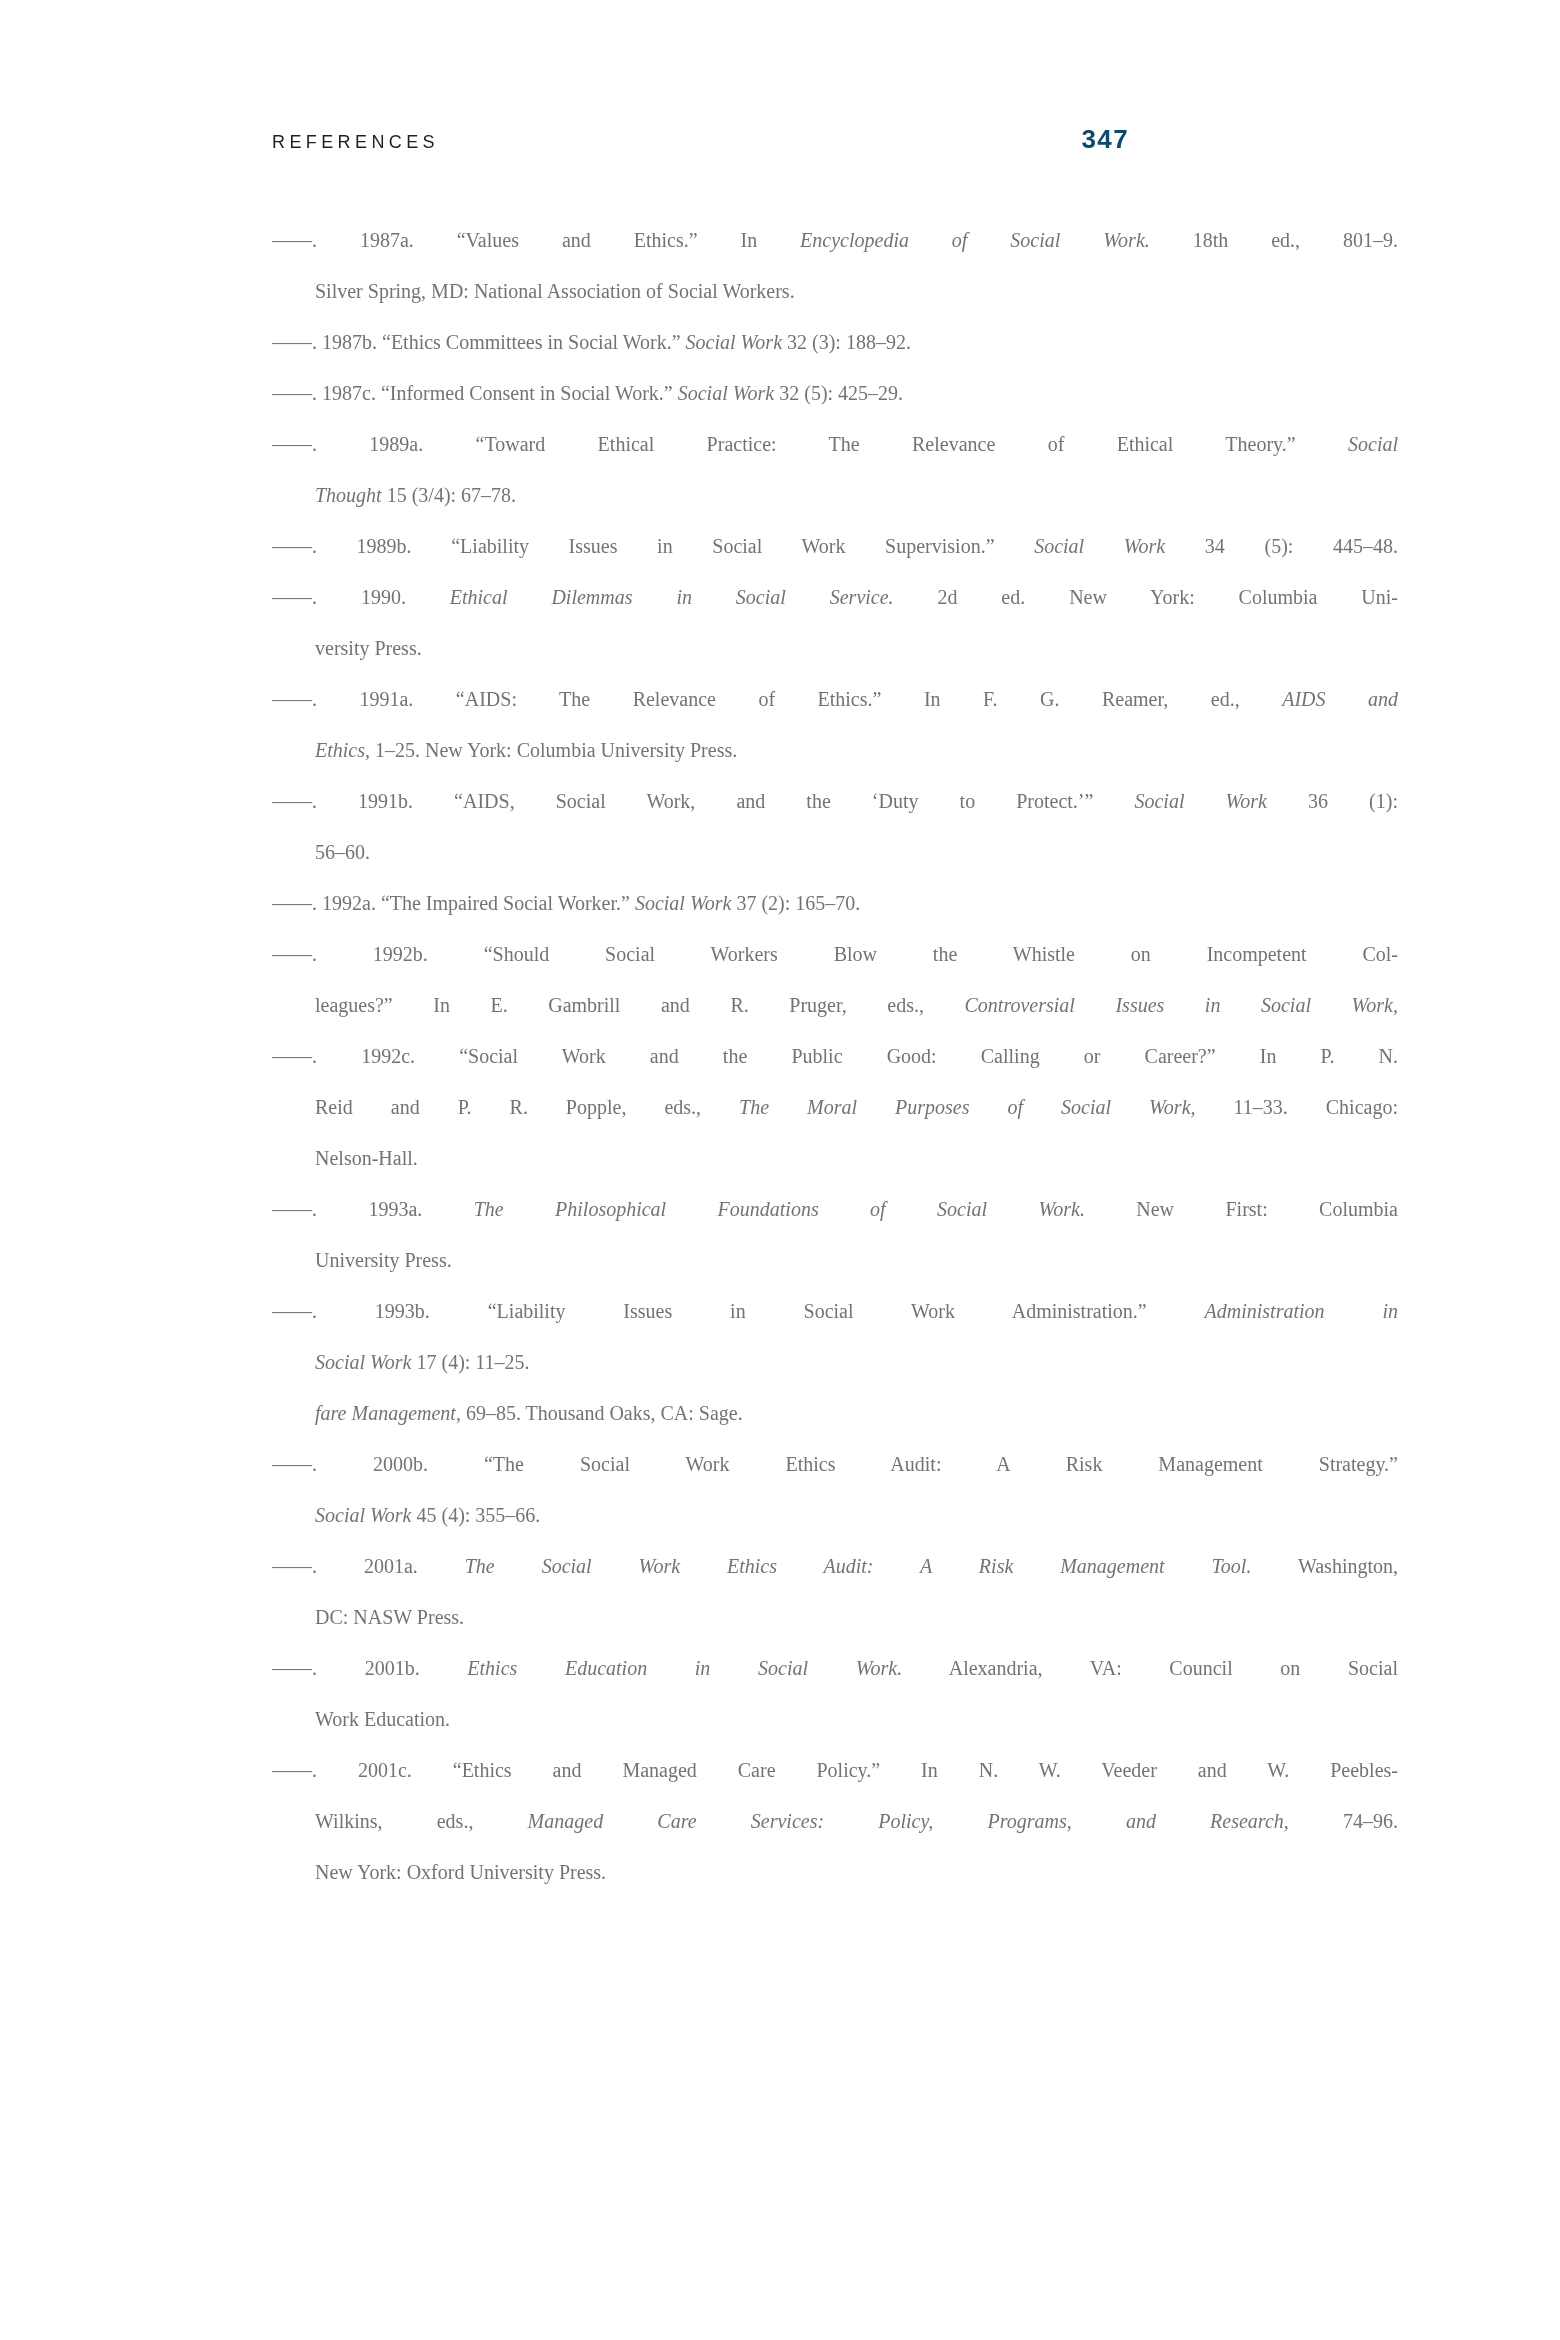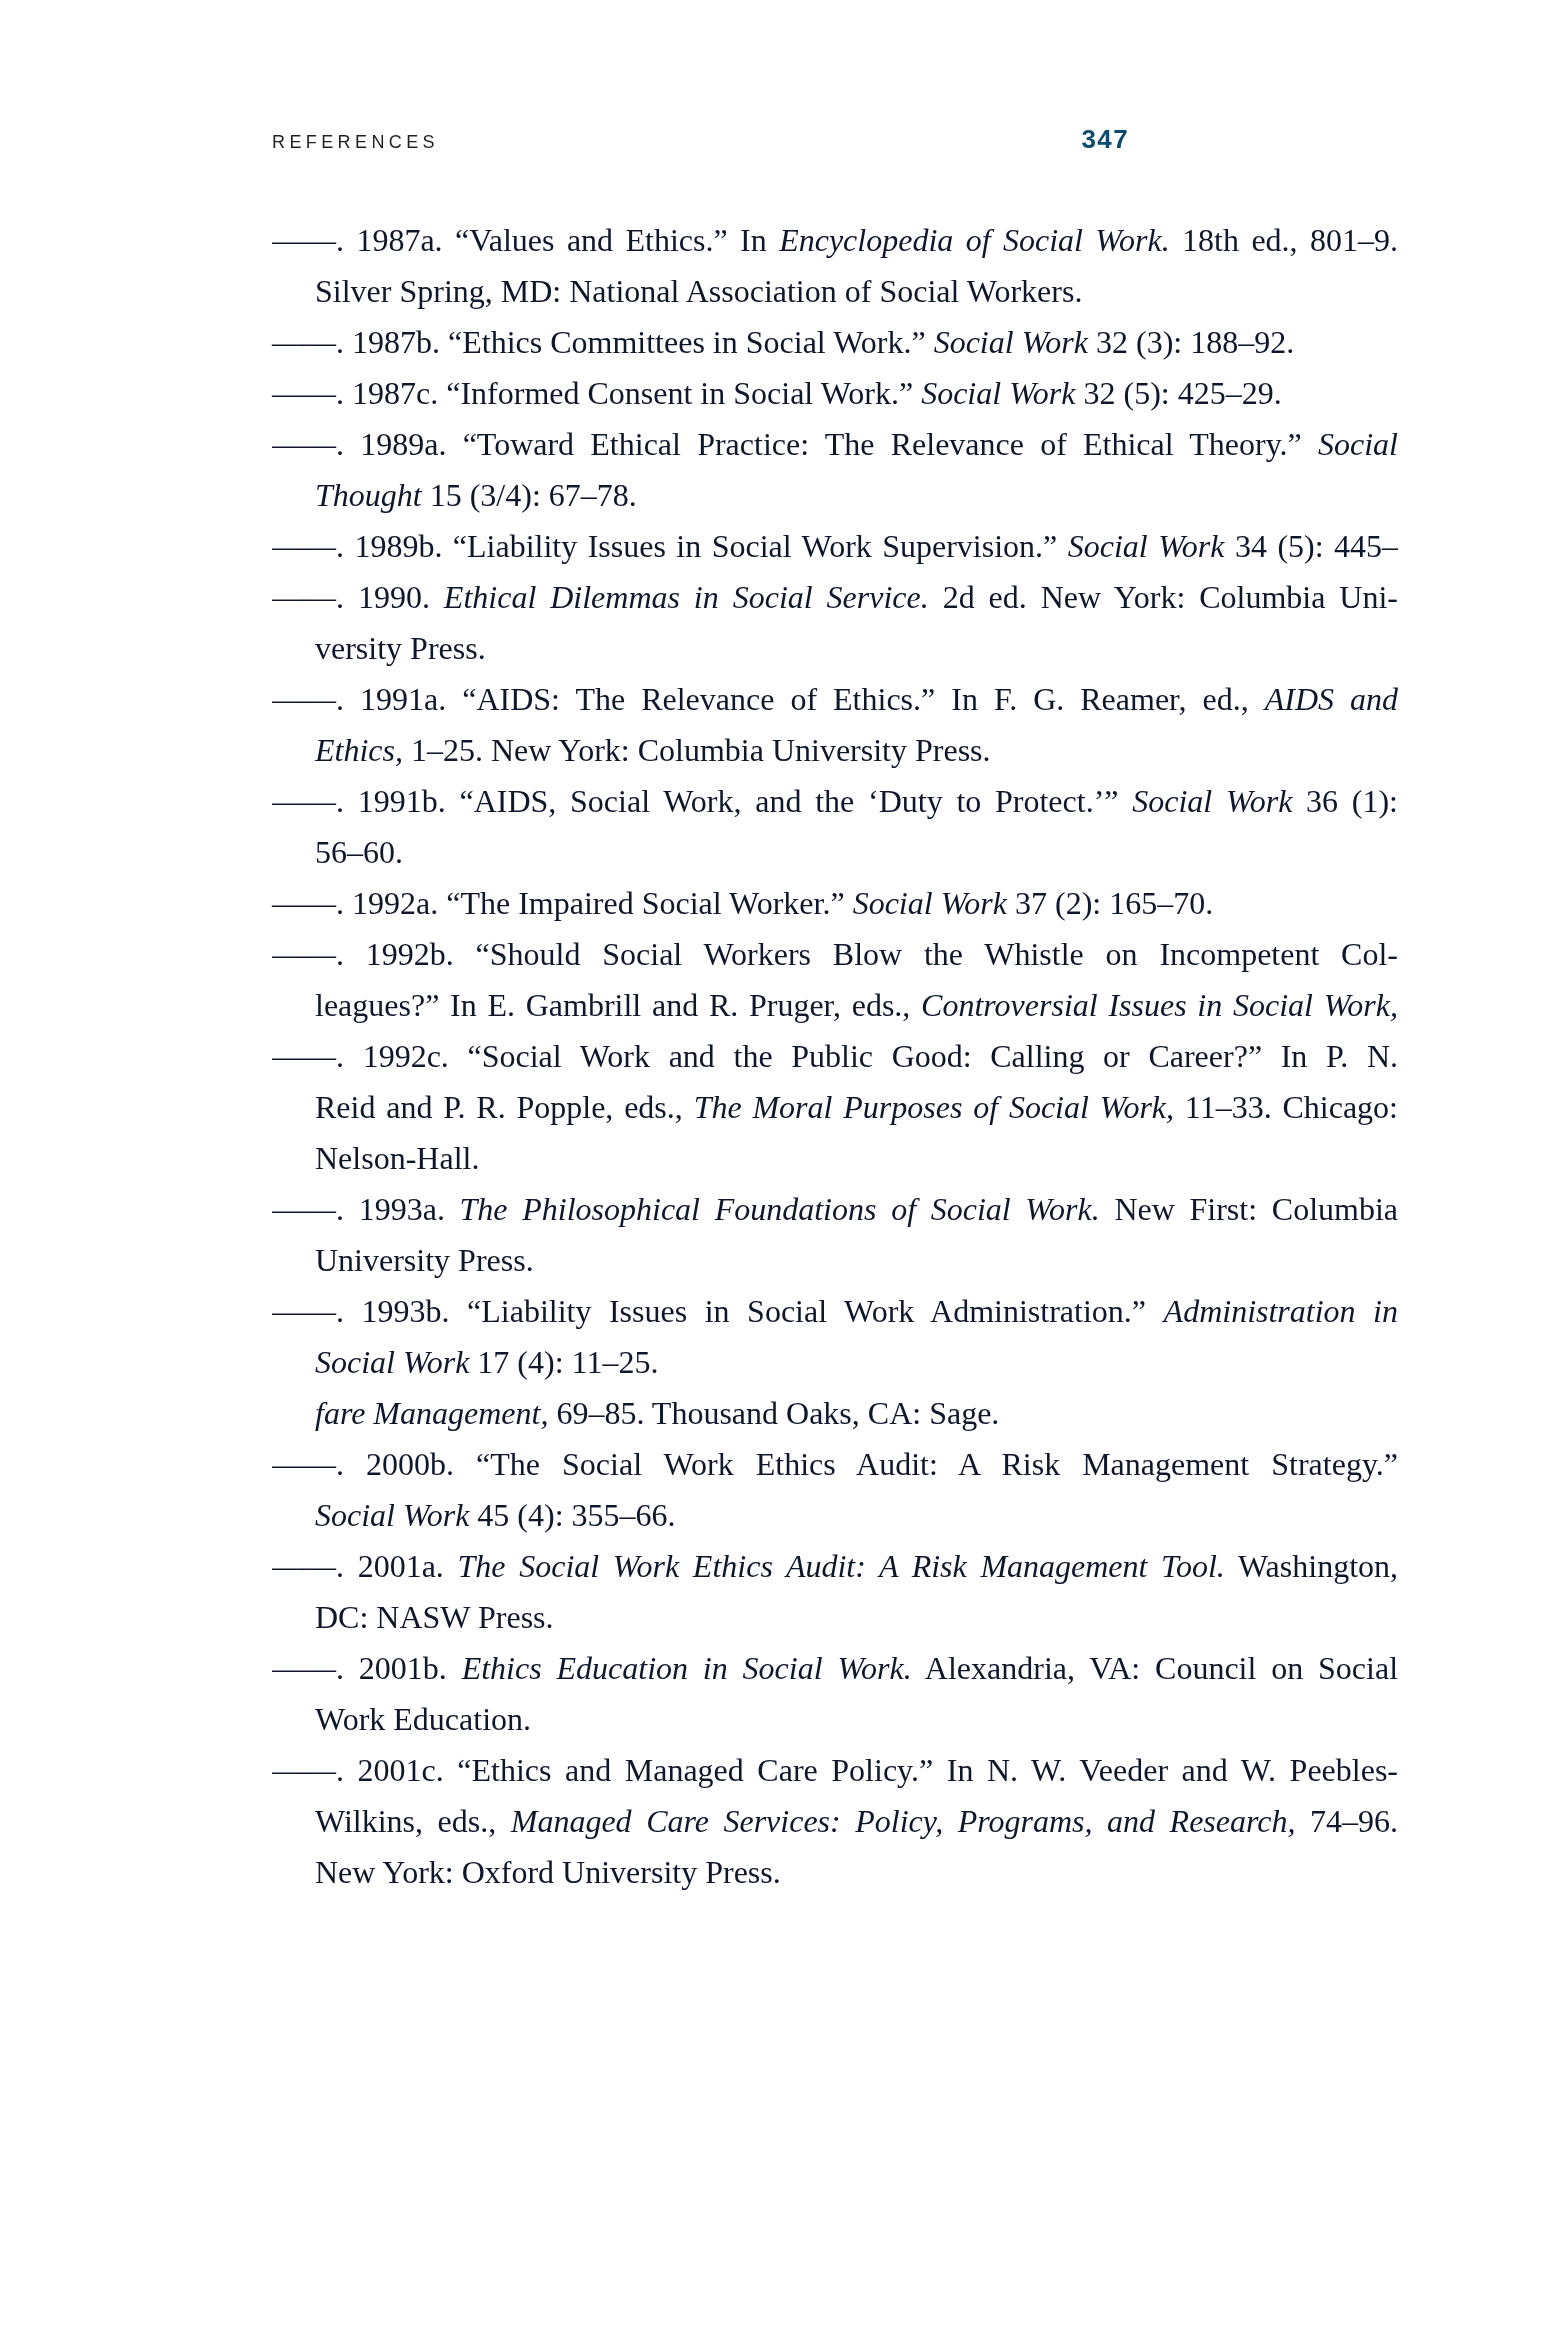--- a/index.html
+++ b/index.html
@@ -10,22 +10,22 @@
     font-family: "Liberation Sans", sans-serif; font-size: 18px; letter-spacing: 4.4px;
     color: #231f20; line-height: 23px;
   }
   .page-number {
     position: absolute; right: 217px; top: 125px;
     font-family: "Liberation Sans", sans-serif; font-weight: bold; font-size: 26px;
     letter-spacing: 1.4px; color: #0c4a6e; line-height: 29px;
   }
   .refs {
     position: absolute; left: 218px; top: 215px; width: 1126px;
-    font-family: "Liberation Serif", serif; font-size: 32px; line-height: 51px;
-    color: #0f172a;
+    font-family: "Liberation Serif", serif; font-size: 20px; line-height: 51px;
+    color: #737373;
   }
   .entry { margin: 0; }
   .line { display: block; height: 51px; white-space: nowrap; overflow: visible; }
   .line.just { text-align: justify; text-align-last: justify; white-space: normal; overflow: hidden; }
   .line.cont { padding-left: 43px; }
   .line.last { text-align: left; }
   .it { font-style: italic; }
 </style>
 </head>
 <body>

